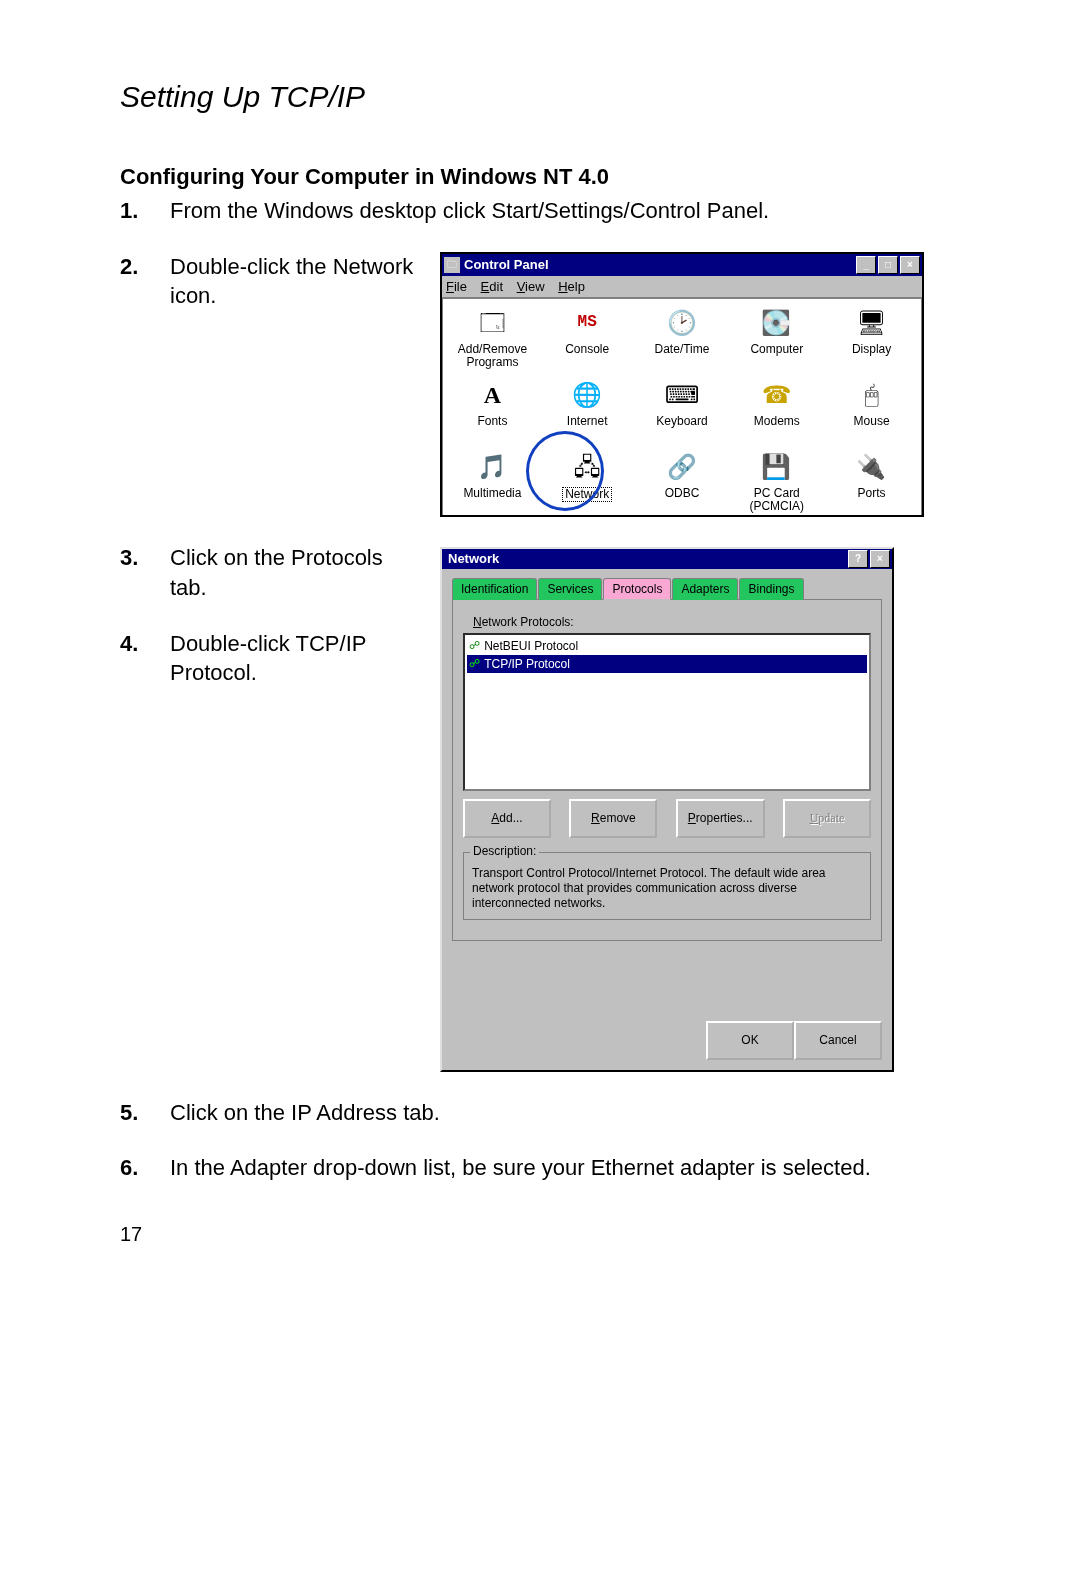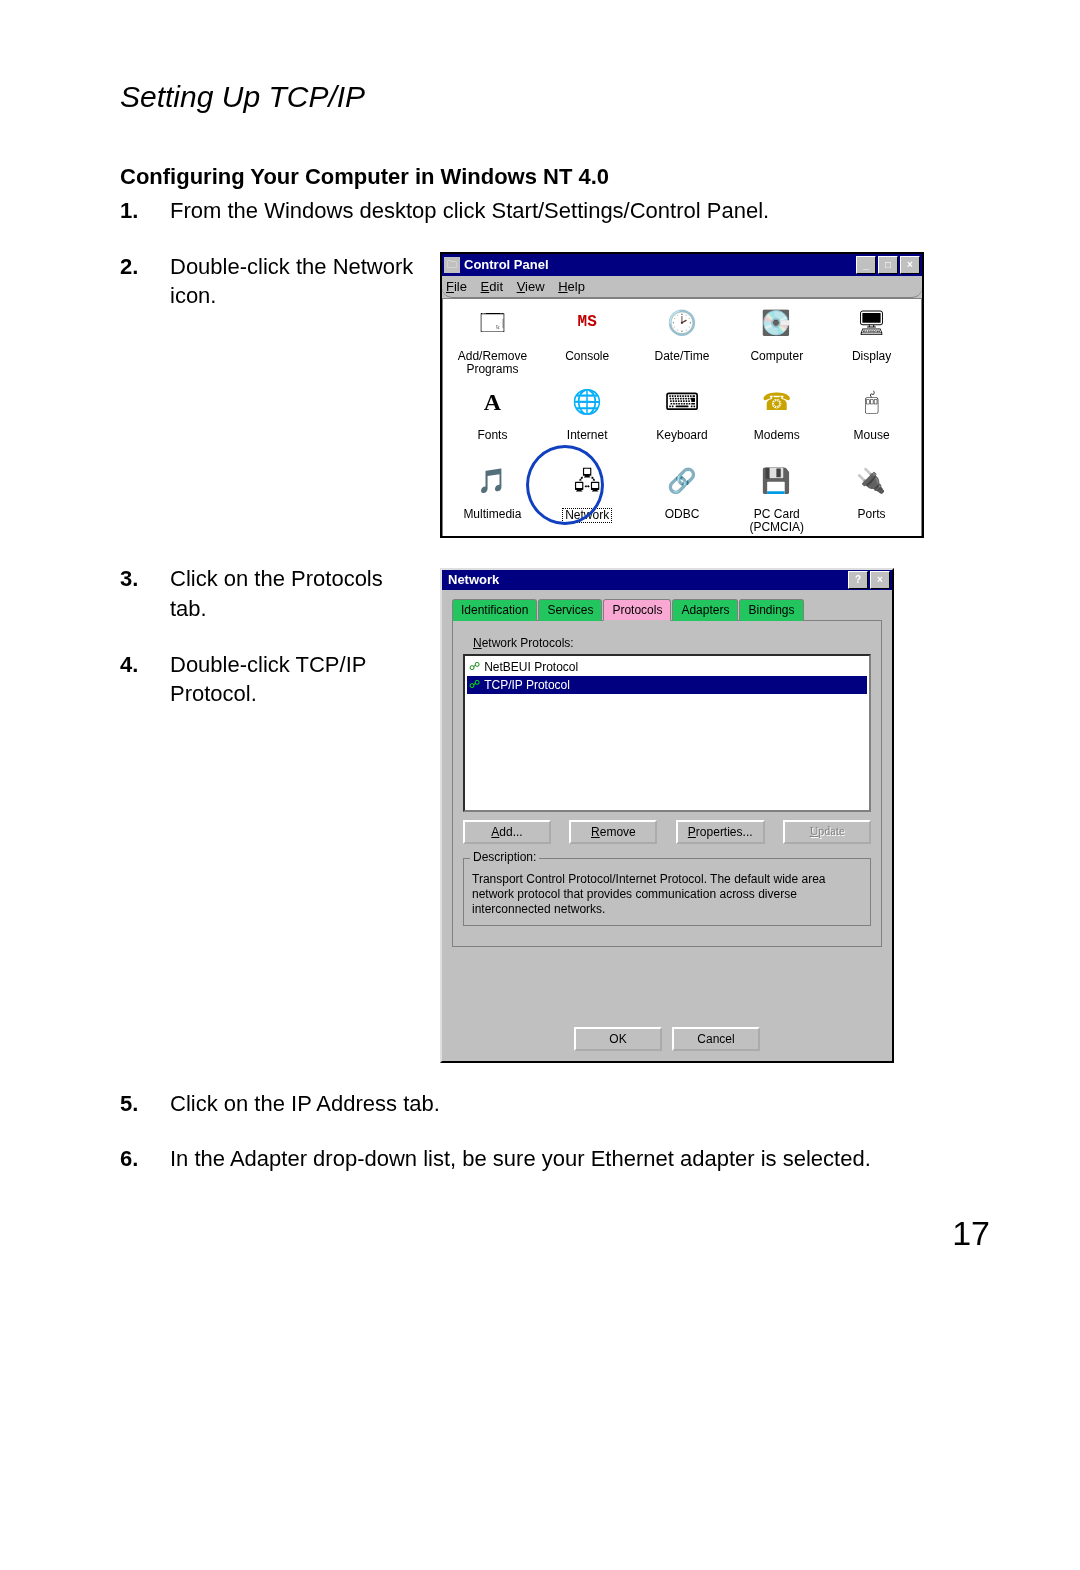--- a/index.html
+++ b/index.html
@@ -82,42 +82,41 @@
     border-top-color:#fff; border-left-color:#fff;
     display:inline-flex; align-items:center; justify-content:center;
     font-size:10px; font-weight:bold;
     margin-left:2px;
   }
   .menubar {
     background:#c0c0c0;
     border-bottom:1px solid #808080;
     padding:2px 4px;
     font-size:13px;
-    border-radius:10px;
   }
   .menubar span { margin-right:10px; }
   .menubar u { text-decoration: underline; }
   .icon-grid {
     background:#fff;
     border:1px solid #808080;
     border-bottom:none;
     display:grid;
     grid-template-columns: repeat(5, 1fr);
     text-align:center;
     padding:6px 2px 0 2px;
     row-gap:6px;
     font-size:12px;
   }
   .cp-item { display:flex; flex-direction:column; align-items:center; }
   .cp-icon {
     width:36px; height:36px;
     display:flex; align-items:center; justify-content:center;
     font-size:24px;
   }
-  .cp-label { margin-top:9px; line-height:1.1; min-height:28px;}
+  .cp-label { margin-top:2px; line-height:1.1; min-height:28px;}
   .circle-highlight {
     position:relative;
   }
   .circle-highlight::after{
     content:"";
     position:absolute;
     left:-14px; top:-18px;
     width:72px; height:74px;
     border:3px solid #1040c0;
     border-radius:50%;
@@ -157,21 +156,21 @@
     height:150px;
     padding:2px;
     font-size:12px;
   }
   .proto-row { display:flex; align-items:center; gap:4px; padding:1px 2px;}
   .proto-row.sel { background:#000080; color:#fff;}
   .proto-ico { font-size:11px; color:#008000;}
   .proto-row.sel .proto-ico{ color:#00ff00;}
   .btnrow { display:flex; gap:10px; justify-content:space-between; margin-top:8px;}
   .winbtn {
-    min-width:88px; height:24px;
+    min-width:88px; height:39px;
     background:#c0c0c0;
     border:2px outset #fff;
     font-size:12px;
     text-align:center;
     padding:2px 10px;
     box-sizing:border-box;
   }
   .winbtn.disabled { color:#808080; text-shadow:1px 1px #fff;font-family:Liberation Serif, serif;}
   .groupbox {
     border:1px solid #808080;
@@ -183,26 +182,26 @@
     line-height:1.25;
   }
   .groupbox .glabel{
     position:absolute; top:-8px; left:6px;
     background:#c0c0c0; padding:0 3px;
   }
   .groupbox::before{
     content:""; position:absolute; top:0; left:0; right:0; border-top:1px solid #808080;
   }
   .dlg-footer{
-    display:flex; justify-content:center; gap:10px;
+    display:flex; justify-content:flex-end; 
     padding:70px 10px 10px 10px;
   }
   .pagenum {
-    text-align:right;
-    font-size:34px;
+    text-align:left;
+    font-size:20px;
     margin-top:40px;
   }
 </style>
 </head>
 <body>
 
 <div class="page">
   <div class="page-header">Setting Up TCP/IP</div>
 
   <div class="section-title">Configuring Your Computer in Windows NT 4.0</div>

